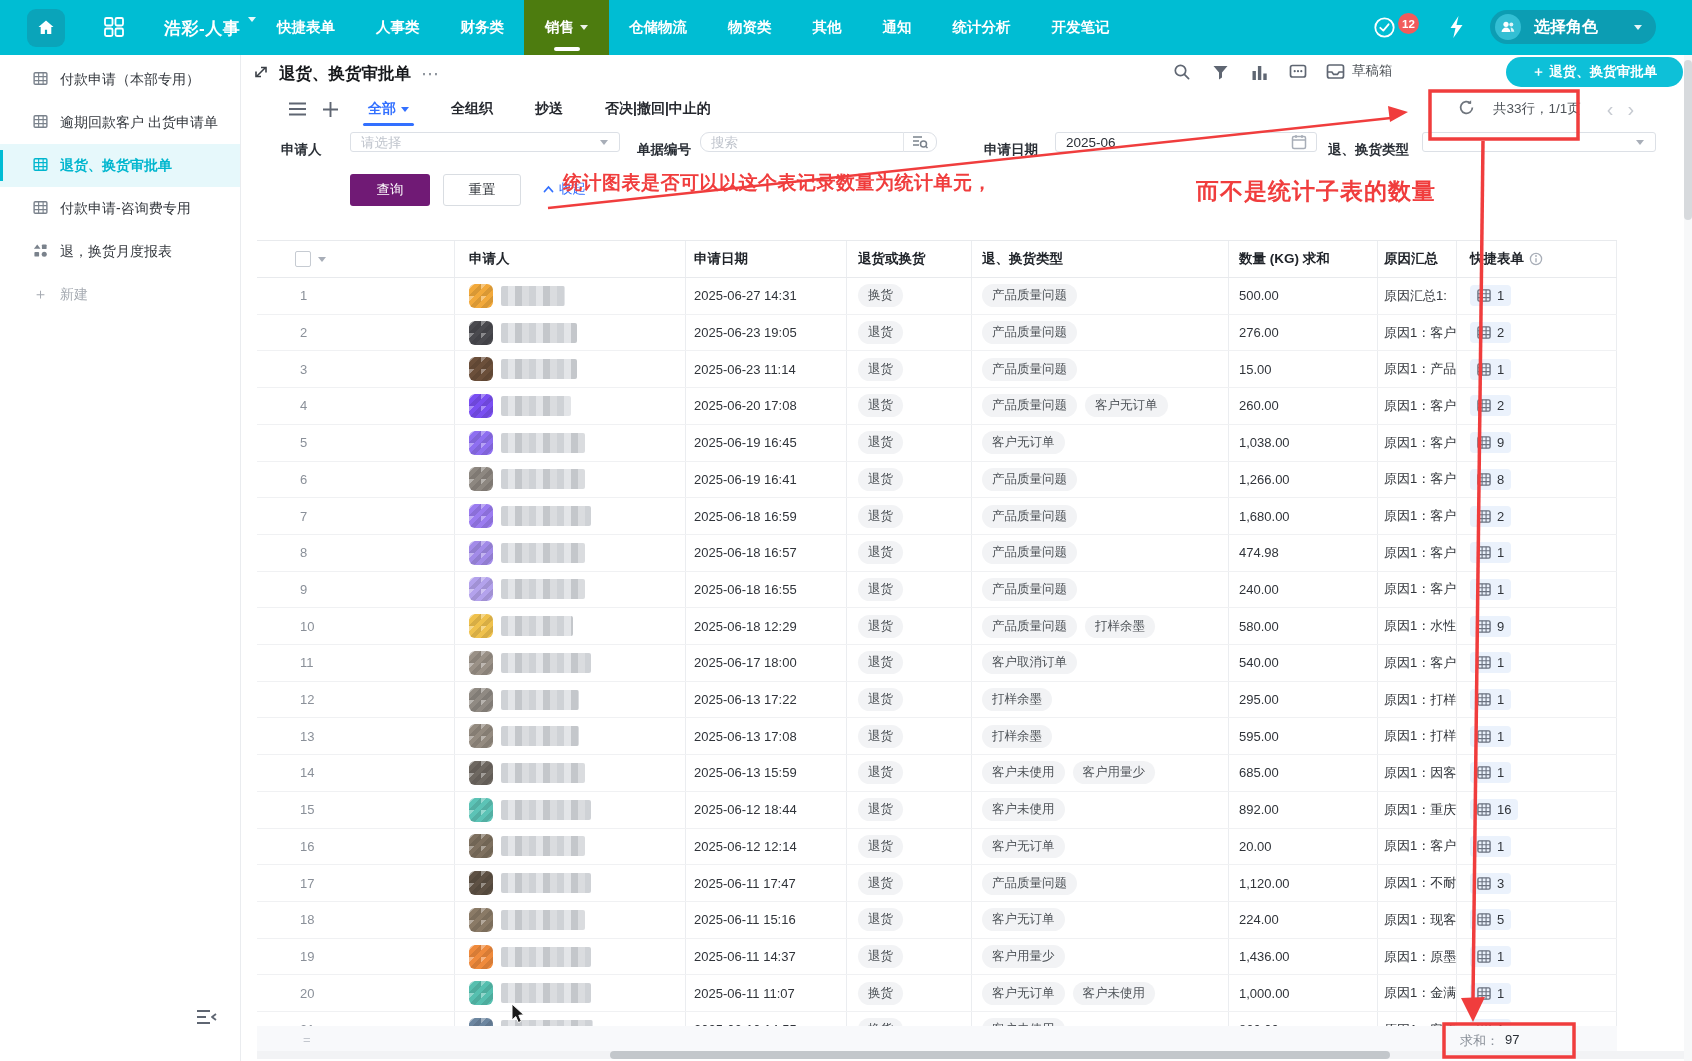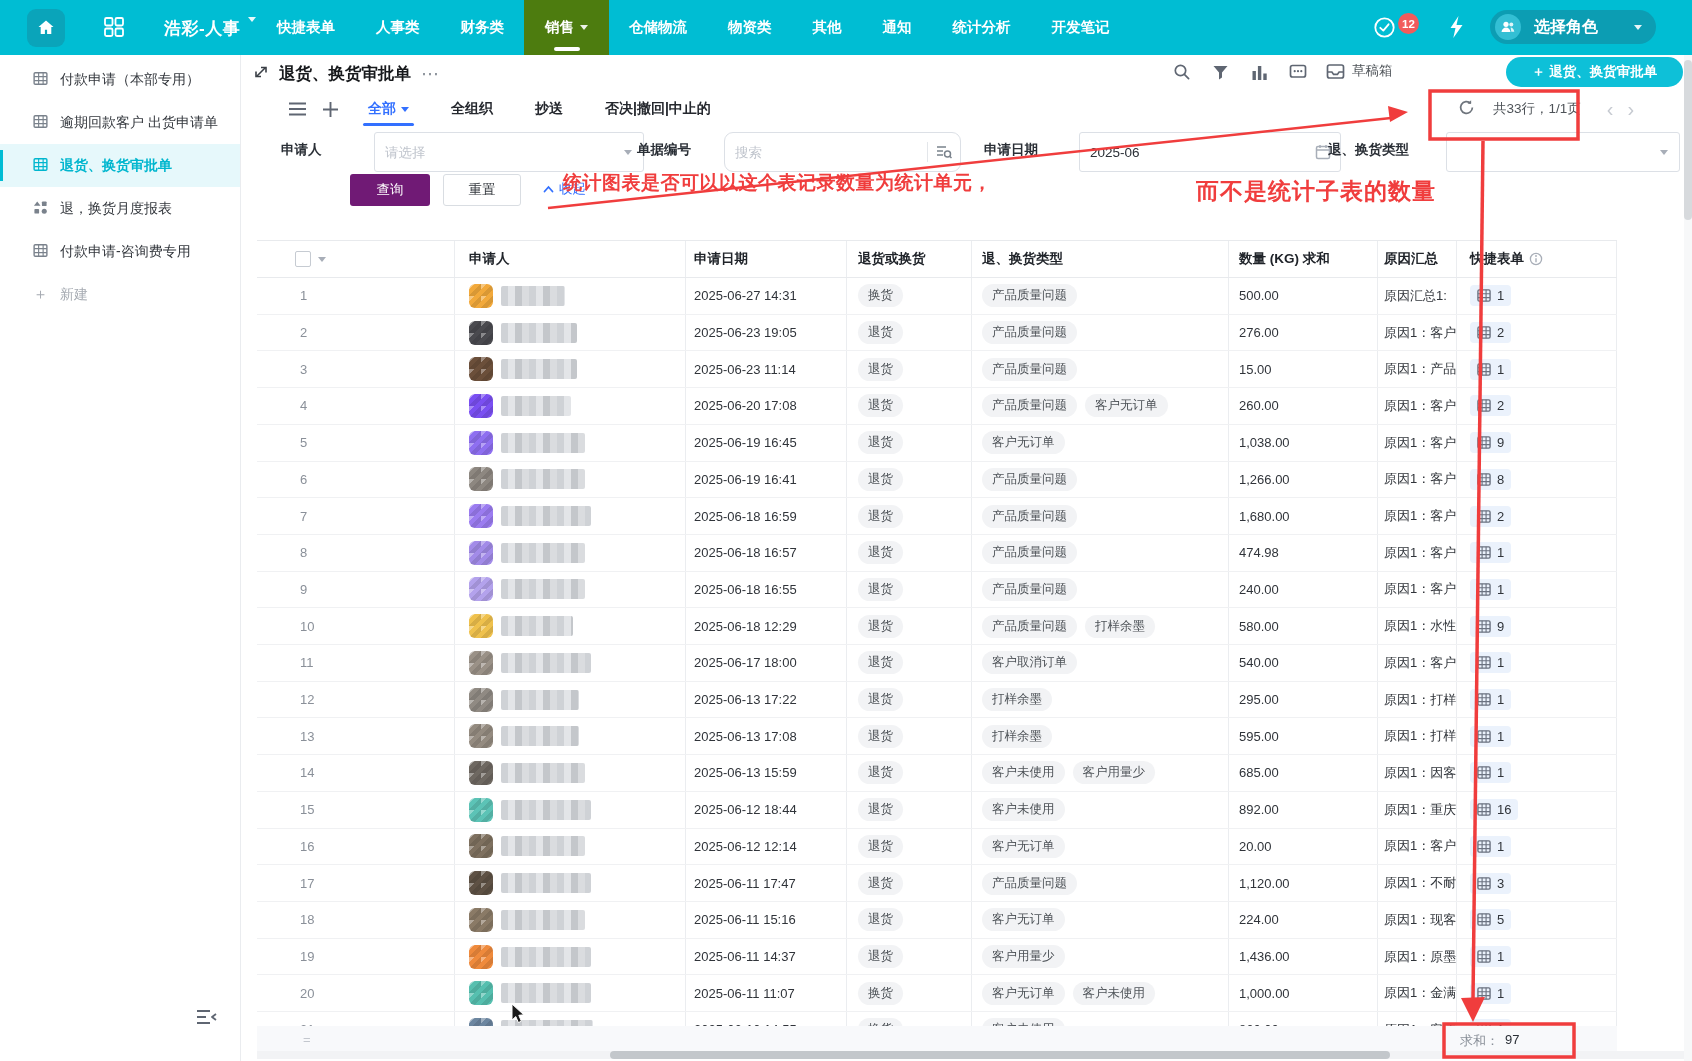--- a/index.html
+++ b/index.html
@@ -48,22 +48,22 @@
   .tab.sel{color:#3370FF;}
   .tab.sel::after{content:'';position:absolute;left:-2px;right:-2px;bottom:0;height:3px;background:#3370FF;border-radius:2px;}
   .caret-b{width:0;height:0;border-left:4px solid transparent;border-right:4px solid transparent;border-top:5px solid #9AA6C8;}
   .tab.sel .caret-b{border-top-color:#3370FF;}
   .pager{position:absolute;left:1458px;top:92px;height:34px;display:flex;align-items:center;z-index:3;}
   .pager-txt{font-size:13.5px;color:#4E5358;margin-left:18px;}
   .pg-ar{font-size:20px;color:#C5C9D0;line-height:1;cursor:pointer;}
   .pg-ar.l{margin-left:26px;} .pg-ar.r{margin-left:14px;}
   
   .flabel{position:absolute;top:141px;font-size:13.5px;font-weight:600;color:#2A2F36;}
-  .fbox{position:absolute;top:132px;height:40px;border:1px solid #DCE0E6;border-radius:3px;background:#fff;box-sizing:border-box;
-        display:flex;align-items:center;margin-left:24px;}
+  .fbox{position:absolute;top:132px;height:20px;border:1px solid #DCE0E6;border-radius:3px;background:#fff;box-sizing:border-box;
+        display:flex;align-items:center;}
   .fbox input{border:0;outline:0;flex:1;height:100%;padding:0 10px;font-size:13.5px;font-family:inherit;color:#2A2F36;background:transparent;}
   .fbox input::placeholder{color:#C0C5CD;}
   .caret-g{width:0;height:0;border-left:4.5px solid transparent;border-right:4.5px solid transparent;border-top:5px solid #A8AEB8;margin-right:11px;}
   .btn{position:absolute;top:174px;height:32px;border-radius:3px;font-size:13.5px;display:flex;align-items:center;justify-content:center;cursor:pointer;box-sizing:border-box;}
   .btn.query{left:350px;width:80px;background:#701a75;color:#fff;}
   .btn.reset{left:443px;width:78px;background:#fff;border:1px solid #D9DDE2;color:#33373D;}
   .collapse-link{position:absolute;left:543px;top:180px;display:flex;align-items:center;gap:5px;color:#3370FF;font-size:13.5px;cursor:pointer;}
   
   .table{position:absolute;left:257px;top:240px;width:1360px;z-index:2;}
   .thead,.trow{display:grid;grid-template-columns:198px 231px 161px 125px 257px 149px 79px 160px;}
@@ -197,35 +197,35 @@
       </div>
       <div class="side-item sel">
         <span><svg width="15" height="15" viewBox="0 0 16 16">
             <rect x="1.2" y="1.8" width="13.6" height="12.4" rx="1.2" fill="none" stroke="#00B6CE" stroke-width="1.5"></rect>
             <path d="M1.2 6h13.6M1.2 10.2h13.6M6 1.8v12.4M10.8 1.8v12.4" stroke="#00B6CE" stroke-width="1.2"></path>
           </svg></span>
         <span>退货、换货审批单</span>
       </div>
       <div class="side-item">
         <span><svg width="15" height="15" viewBox="0 0 16 16">
+            <rect x="1.2" y="1.8" width="13.6" height="12.4" rx="1.2" fill="none" stroke="#7A828C" stroke-width="1.5"></rect>
+            <path d="M1.2 6h13.6M1.2 10.2h13.6M6 1.8v12.4M10.8 1.8v12.4" stroke="#7A828C" stroke-width="1.2"></path>
+          </svg></span>
+        <span>付款申请-咨询费专用</span>
+      </div>
+      <div class="side-item">
+        <span><svg width="15" height="15" viewBox="0 0 16 16">
             <g fill="#7A828C">
               <path d="M4.5 1.5 8 6H1z"></path>
               <rect x="9.5" y="1.5" width="5" height="5" rx="1"></rect>
               <rect x="1.5" y="9.5" width="5" height="5" rx="1"></rect>
               <circle cx="12" cy="12" r="2.7"></circle>
             </g>
           </svg></span>
         <span>退，换货月度报表</span>
-      </div>
-      <div class="side-item">
-        <span><svg width="15" height="15" viewBox="0 0 16 16">
-            <rect x="1.2" y="1.8" width="13.6" height="12.4" rx="1.2" fill="none" stroke="#7A828C" stroke-width="1.5"></rect>
-            <path d="M1.2 6h13.6M1.2 10.2h13.6M6 1.8v12.4M10.8 1.8v12.4" stroke="#7A828C" stroke-width="1.2"></path>
-          </svg></span>
-        <span>付款申请-咨询费专用</span>
       </div>
       <div class="side-item new">
         <span style="font-size: 15px;">＋</span>
         <span>新建</span>
       </div>
     </div>
   <div class="side-collapse">
     <svg width="22" height="18" viewBox="0 0 22 18">
         <g stroke="#5F6672" stroke-width="1.8" fill="none">
           <path d="M1 3h13M1 9h9M1 15h13"></path>

